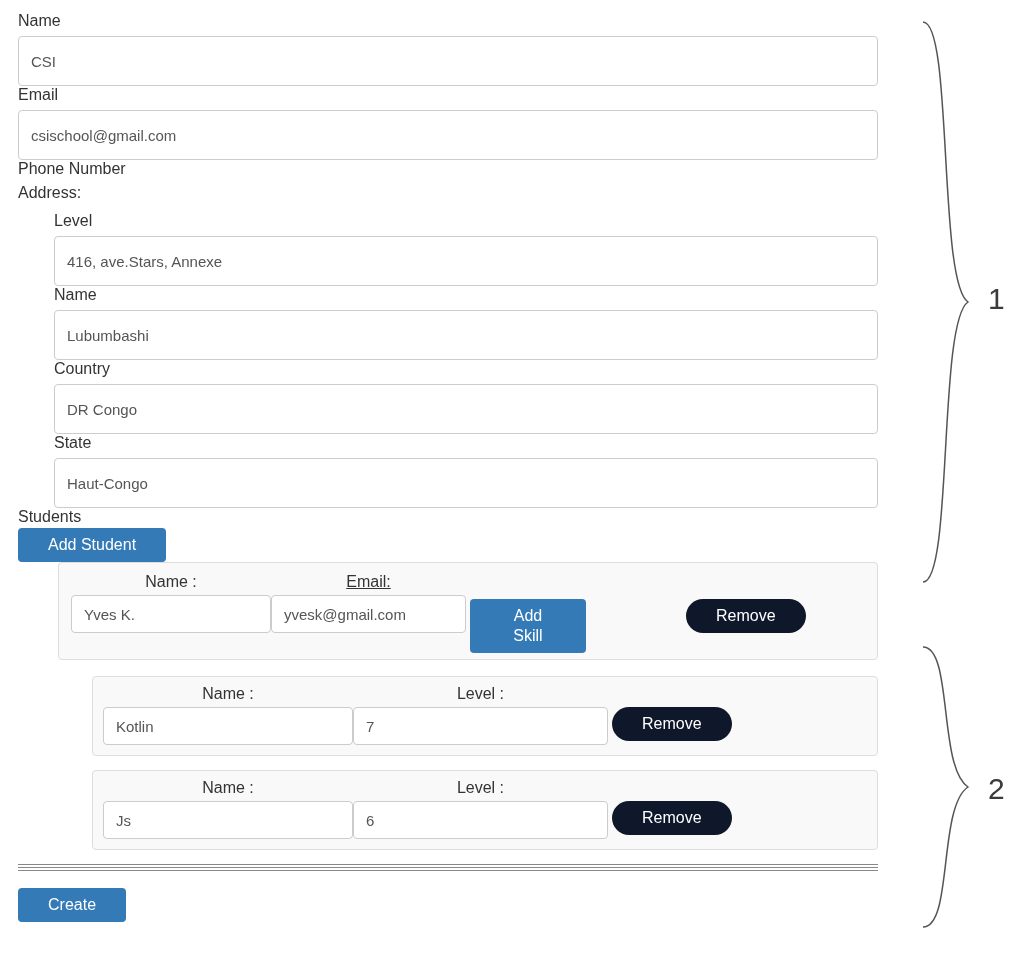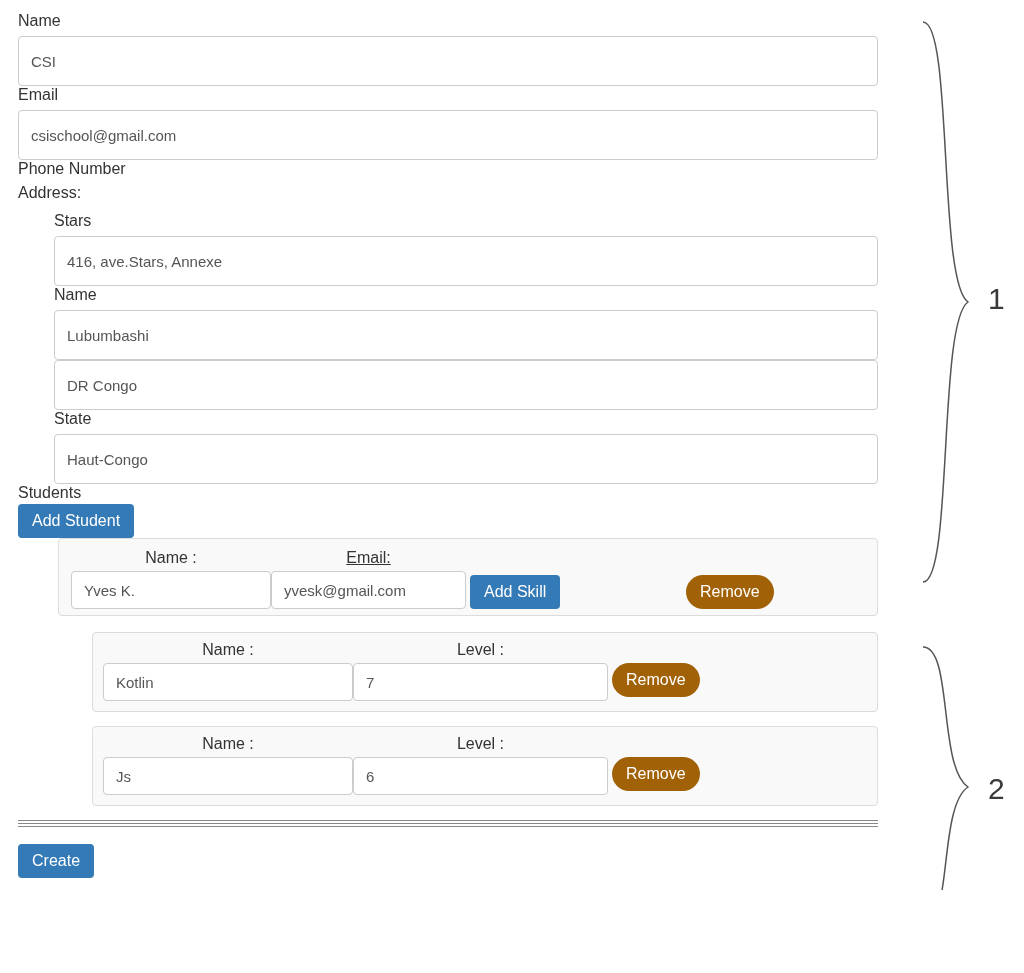--- a/index.html
+++ b/index.html
@@ -43,30 +43,30 @@
   }
   .address-block {
     padding-left: 36px;
   }
   .section-label {
     margin-bottom: 10px;
     font-size: 16px;
   }
   .btn {
     display: inline-block;
-    padding: 7px 14px;
+    padding: 7px 30px;
     font-size: 16px;
     border: none;
     border-radius: 4px;
     cursor: pointer;
     color: #fff;
     line-height: 20px;
   }
   .btn-primary { background: #337ab7; }
-  .btn-danger-alt { background: #a16207; border-radius: 17px; }
+  .btn-danger-alt { background: #0f172a; border-radius: 17px; }
   .students-block {}
   .students-label { margin-bottom: 2px; }
   .student-card {
     margin-left: 40px;
     background: #f9f9f9;
     border: 1px solid #ddd;
     border-radius: 4px;
     padding: 10px 12px 6px 12px;
     margin-top: 0;
   }
@@ -154,28 +154,29 @@
     </div>
 
     <div class="form-group">
       <label class="form-label">Phone Number</label>
     </div>
 
     <div class="section-label">Address:</div>
 
     <div class="address-block">
       <div class="form-group">
-        <label class="form-label">Stars</label>
+        <label class="form-label">Level</label>
         <input class="form-control" value="416, ave.Stars, Annexe" style="">
       </div>
       <div class="form-group">
         <label class="form-label">Name</label>
         <input class="form-control" value="Lubumbashi" style="">
       </div>
       <div class="form-group">
+        <label class="form-label">Country</label>
         <input class="form-control" value="DR Congo" style="">
       </div>
       <div class="form-group">
         <label class="form-label">State</label>
         <input class="form-control" value="Haut-Congo" style="">
       </div>
     </div>
 
     <div class="students-block">
       <div class="students-label">Students</div>

